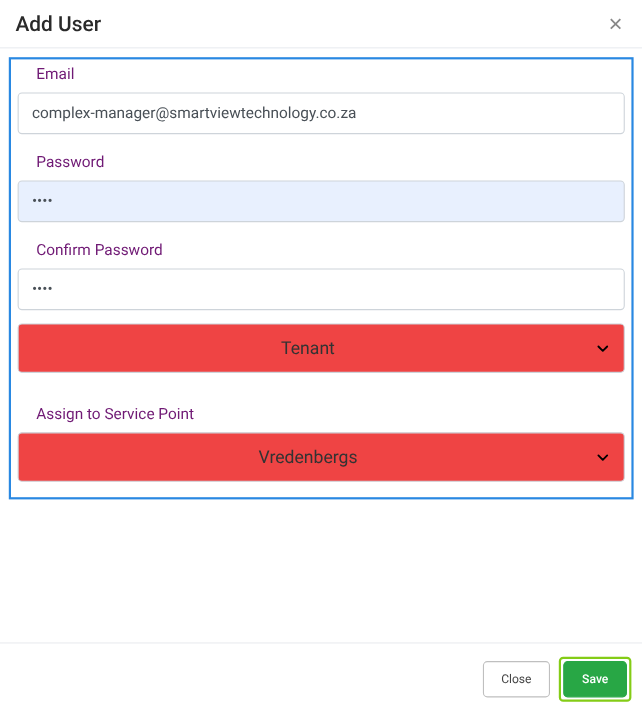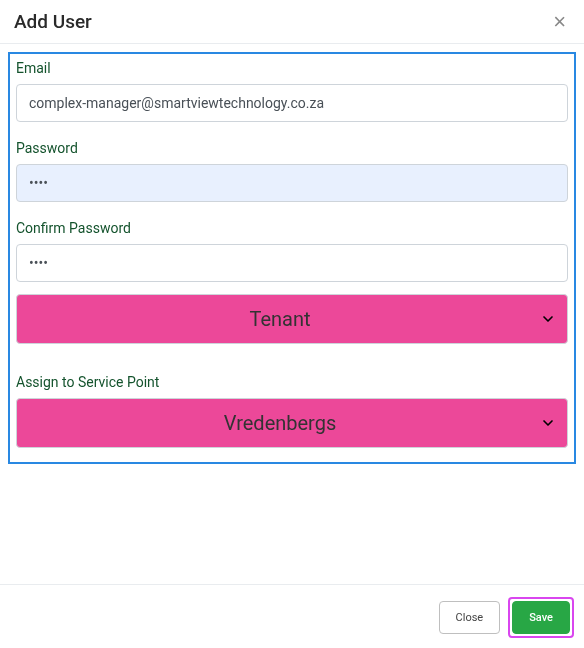--- a/index.html
+++ b/index.html
@@ -48,22 +48,22 @@
     padding: 8px 8px 0 8px;
   }
 
   .form-highlight {
     border: 2px solid #2988e2;
     padding: 4px 6px 14px 6px;
   }
 
   .field-label {
     font-size: 14px;
-    color: #14532d;
-    margin: 6px 0 8px 0;
+    color: #701a75;
+    margin: 6px 0 8px 17px;
     display: block;
   }
   .field-label.first {
     margin-top: 2px;
   }
 
   .text-input {
     width: 100%;
     border: 1px solid #ced4da;
     border-radius: 4px;
@@ -80,23 +80,23 @@
 
   .select-wrap {
     position: relative;
     width: 100%;
   }
   .select-control {
     width: 100%;
     border: 1px solid #ced4da;
     border-radius: 4px;
     padding: 12px 36px 12px 12px;
-    font-size: 20px;
+    font-size: 16px;
     color: #333;
-    background: #ec4899;
+    background: #ef4444;
     appearance: none;
     -webkit-appearance: none;
     outline: none;
     cursor: pointer;
     font-family: inherit;
   }
   .chevron {
     position: absolute;
     right: 12px;
     top: 50%;
@@ -125,21 +125,21 @@
     color: #444;
     border: 1px solid #bfbfbf;
   }
   .btn-primary {
     background: #28a745;
     color: #fff;
     border: 1px solid #28a745;
     font-weight: 500;
   }
   .save-highlight {
-    border: 2px solid #d946ef;
+    border: 2px solid #84cc16;
     padding: 2px;
     border-radius: 4px;
     display: inline-flex;
   }
 
   .gap { height: 12px; }
 </style>
 </head>
 <body>
 

